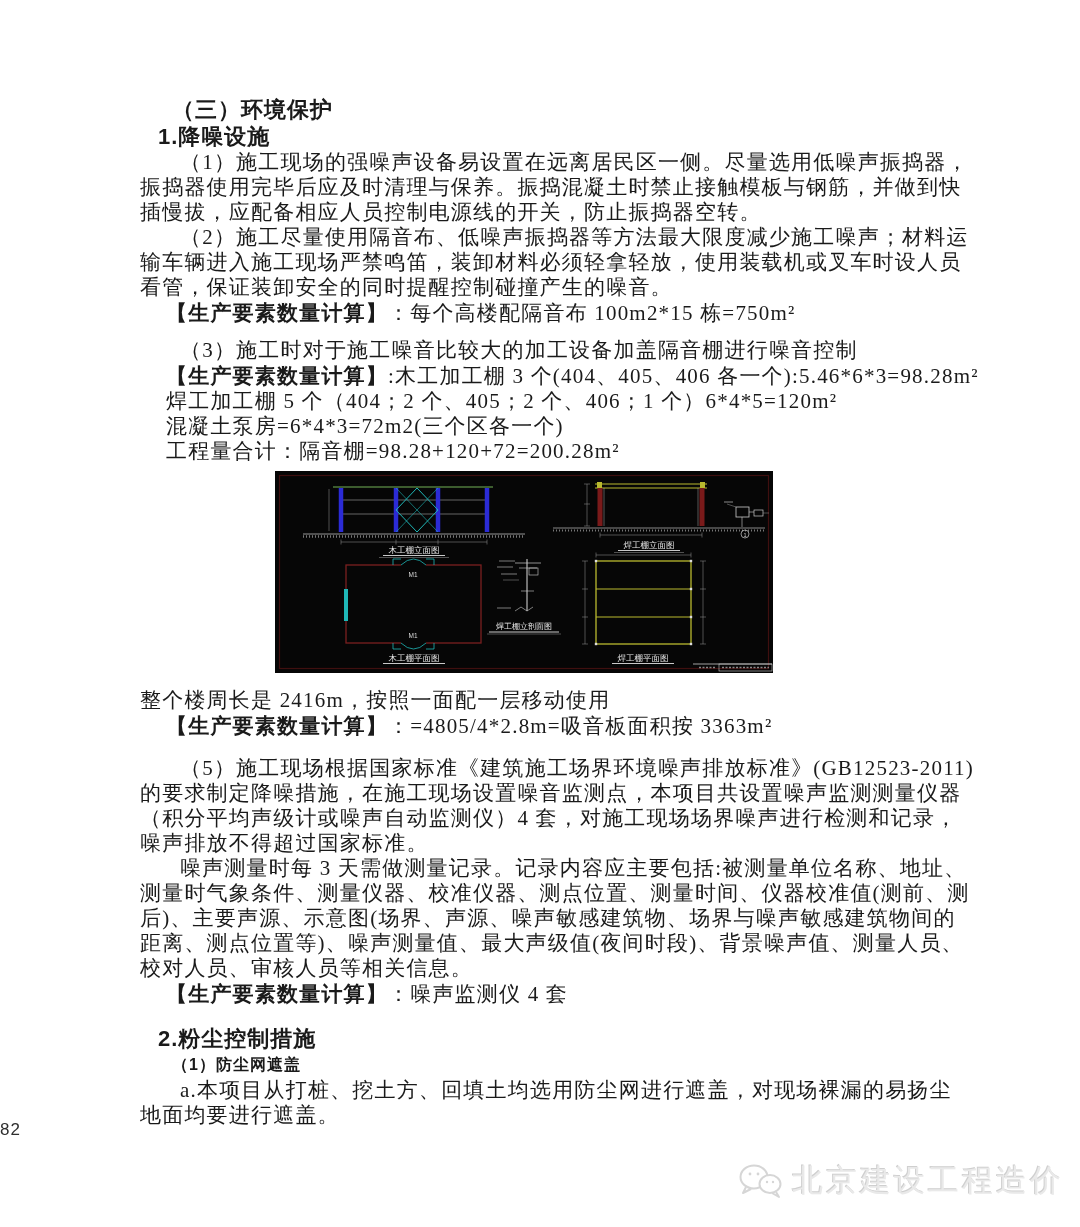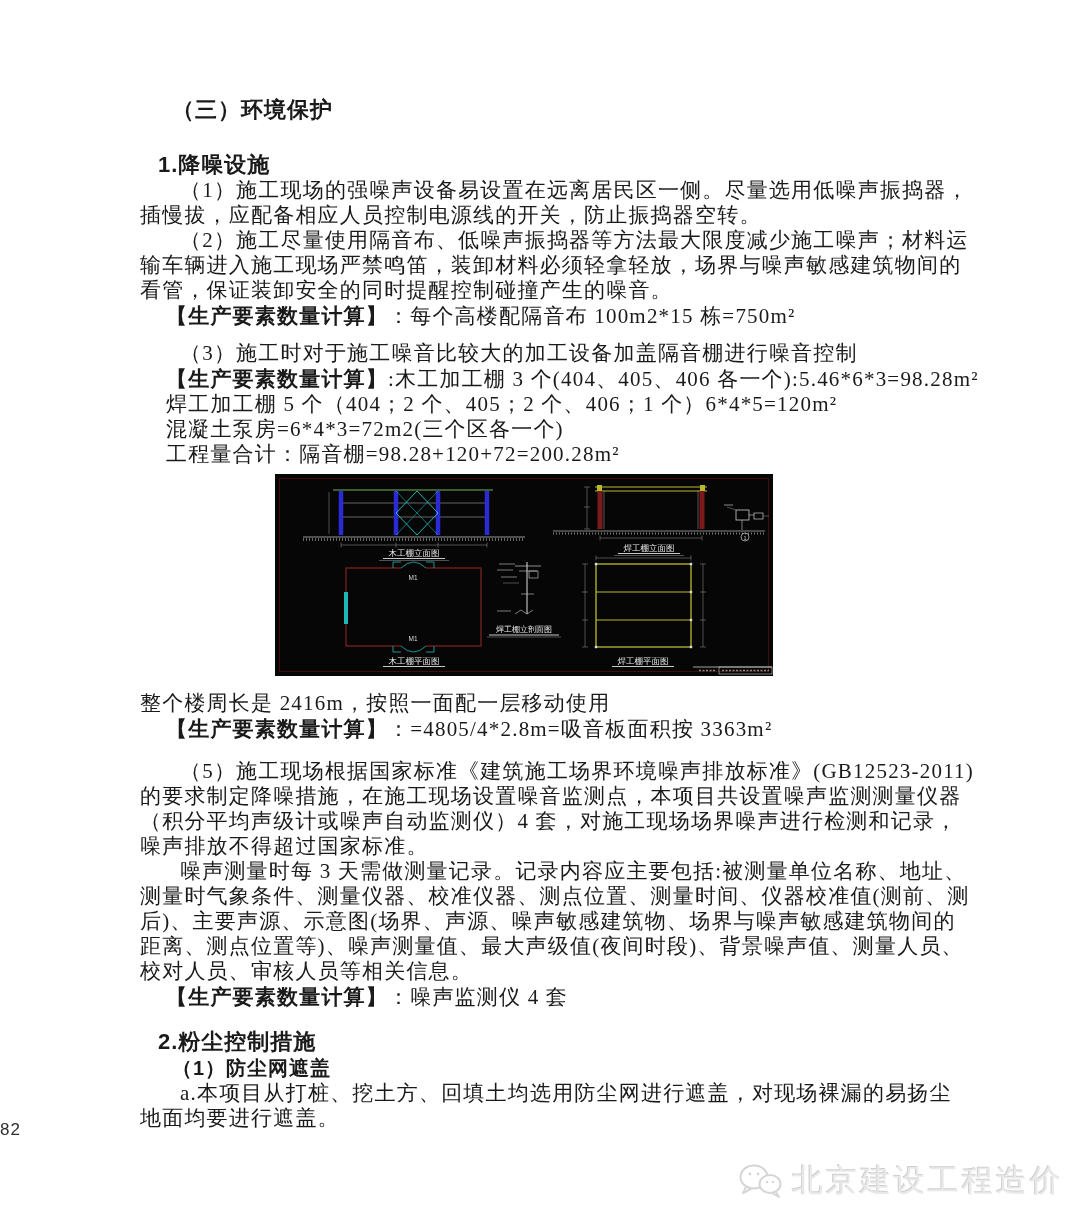--- a/index.html
+++ b/index.html
@@ -16,22 +16,22 @@
     font-size:21px; line-height:25px; white-space:nowrap;
     letter-spacing:1.2px;
   }
   .indent { text-indent:40px; }
   .calc, .calc-cont { padding-left:26px; }
   .calc-prefix, .h1, .h2, .h3 {
     font-family:"Liberation Sans","DejaVu Sans",sans-serif;
     font-weight:bold;
   }
   .h1 { font-size:22px; line-height:27px; padding-left:32px; letter-spacing:1px;}
-  .h2 { font-size:22px; line-height:27px; padding-left:18px; letter-spacing:1px;margin-top:28px;}
-  .h3 { font-size:20px; line-height:26px; padding-left:32px; letter-spacing:1px;}
+  .h2 { font-size:22px; line-height:27px; padding-left:18px; letter-spacing:1px;}
+  .h3 { font-size:16px; line-height:26px; padding-left:32px; letter-spacing:1px;}
   .gap-sm { margin-top:12px; }
   .gap-md { margin-top:17px;font-family:Liberation Serif, serif; }
   .gap-lg { margin-top:19px; }
   .ln.h2.gap-lg { margin-top:18px; }
   .cad-wrap {
     margin:7px 0 15px 135px;
     width:498px; height:202px; background:#a3a3a3;
     line-height:0;
   }
   .cad-wrap svg { display:block; }
@@ -54,23 +54,24 @@
 </head>
 <body>
 
 <div class="page">
   <div class="content">
 
     <div class="ln h1">（三）环境保护</div>
     <div class="ln h2">1.降噪设施</div>
 
     <div class="ln indent">（1）施工现场的强噪声设备易设置在远离居民区一侧。尽量选用低噪声振捣器，</div>
+    <div class="ln">振捣器使用完毕后应及时清理与保养。振捣混凝土时禁止接触模板与钢筋，并做到快</div>
     <div class="ln">插慢拔，应配备相应人员控制电源线的开关，防止振捣器空转。</div>
     <div class="ln indent">（2）施工尽量使用隔音布、低噪声振捣器等方法最大限度减少施工噪声；材料运</div>
-    <div class="ln">输车辆进入施工现场严禁鸣笛，装卸材料必须轻拿轻放，场界与噪声敏感建筑物间的</div>
+    <div class="ln">输车辆进入施工现场严禁鸣笛，装卸材料必须轻拿轻放，使用装载机或叉车时设人员</div>
     <div class="ln">看管，保证装卸安全的同时提醒控制碰撞产生的噪音。</div>
     <div class="ln calc"><span class="calc-prefix">【生产要素数量计算】</span><span>：每个高楼配隔音布 100m2*15 栋=750m²</span></div>
 
     <div class="ln indent gap-sm">（3）施工时对于施工噪音比较大的加工设备加盖隔音棚进行噪音控制</div>
     <div class="ln calc"><span class="calc-prefix">【生产要素数量计算】</span><span>:木工加工棚 3 个(404、405、406 各一个):5.46*6*3=98.28m²</span></div>
     <div class="ln calc-cont">焊工加工棚 5 个（404；2 个、405；2 个、406；1 个）6*4*5=120m²</div>
     <div class="ln calc-cont">混凝土泵房=6*4*3=72m2(三个区各一个)</div>
     <div class="ln calc-cont">工程量合计：隔音棚=98.28+120+72=200.28m²</div>
 
     <div class="cad-wrap">

